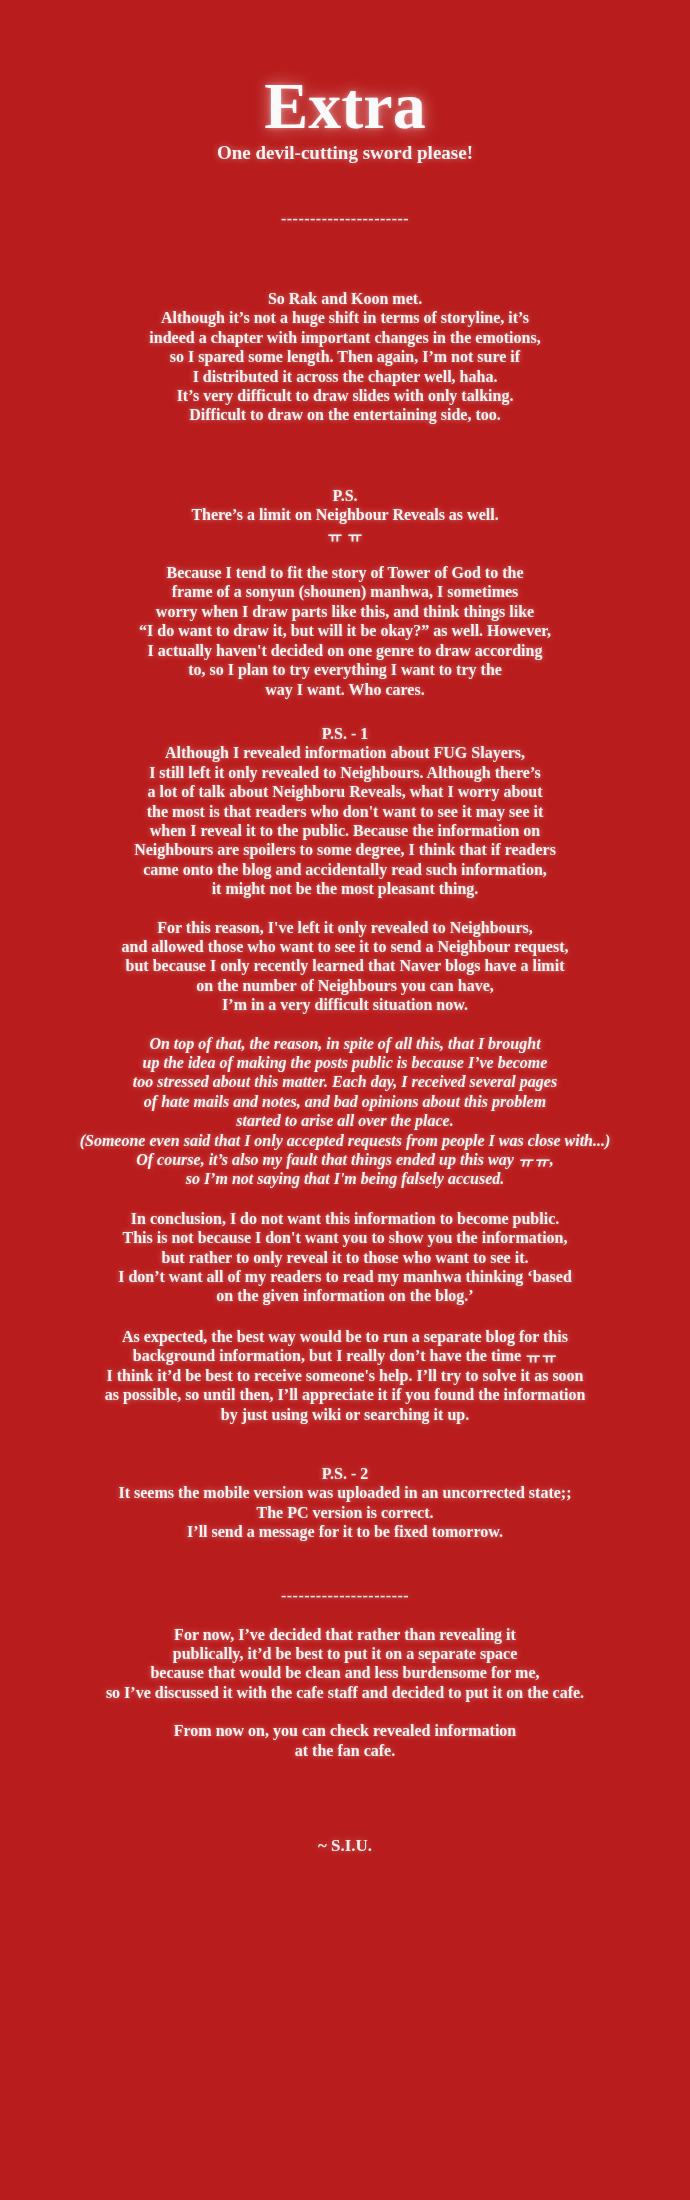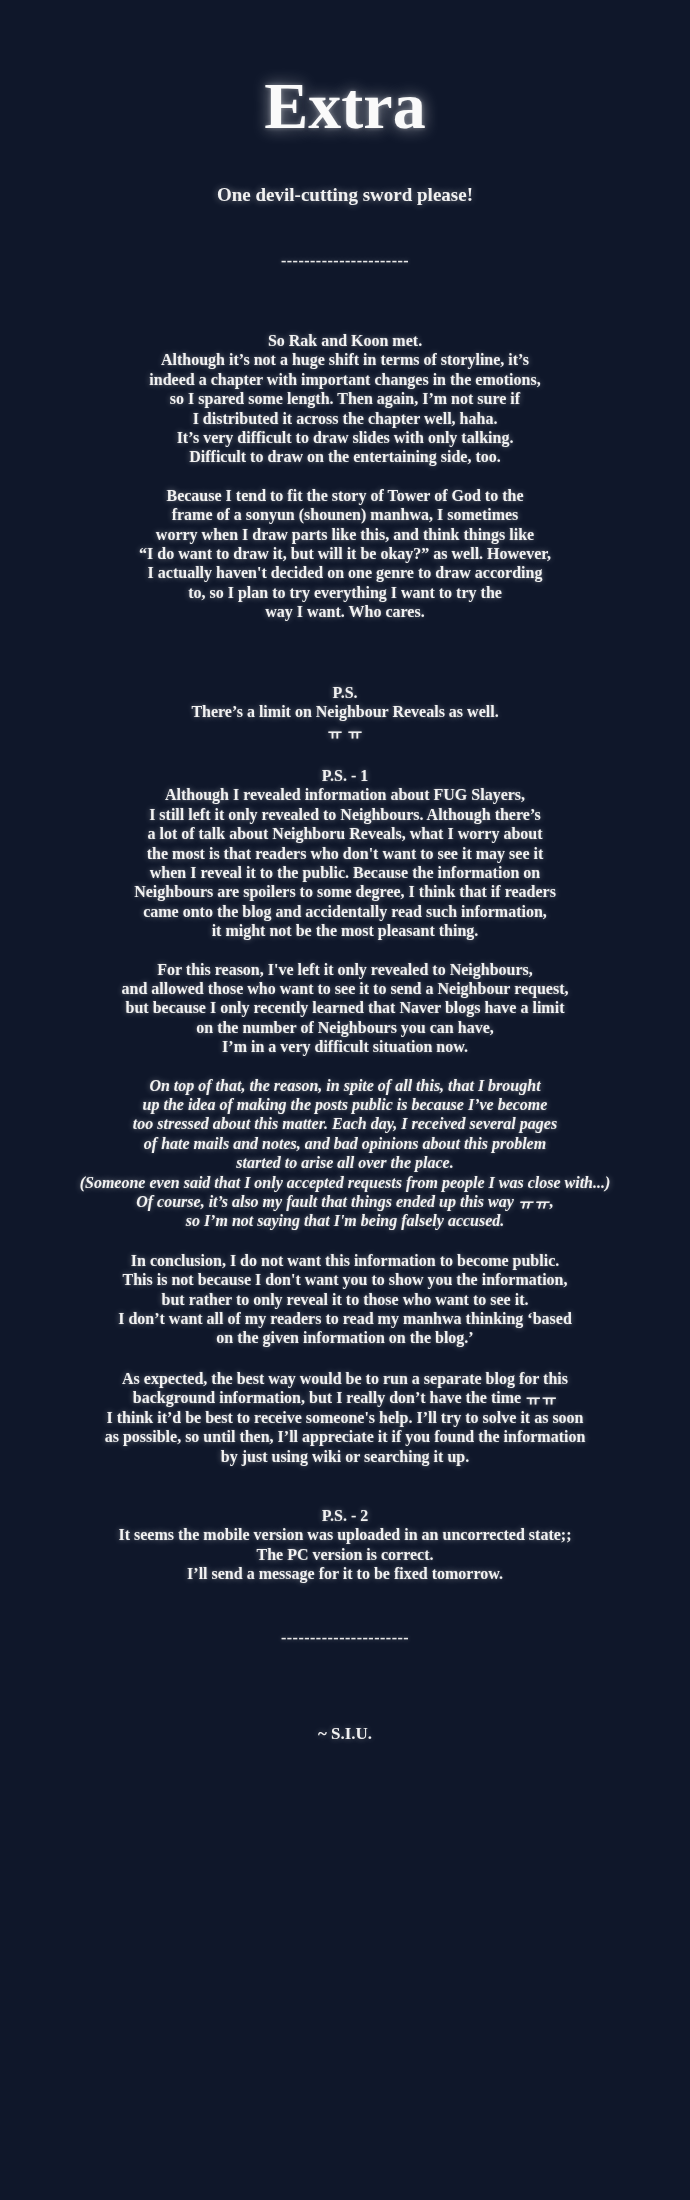--- a/index.html
+++ b/index.html
@@ -6,38 +6,37 @@
     margin: 0;
     padding: 0;
     background: #000000;
   }
   .page {
     position: relative;
     width: 690px;
     height: 2200px;
     margin: 0 auto;
     overflow: hidden;
-    background: #0f172a;
+    background: #b91c1c;
     color: #f2f2f2;
     font-family: "Liberation Serif", "DejaVu Serif", serif;
     font-weight: bold;
     text-align: center;
     box-sizing: border-box;
     padding-top: 70px;
   }
   .title {
     margin: 0;
     font-size: 66px;
     line-height: 72px;
     font-weight: bold;
     color: #fafafa;
     text-shadow: 0 0 16px rgba(255,255,255,0.55), 0 0 4px rgba(255,255,255,0.35);
   }
   .subtitle {
-    margin-top: 42px;
     font-size: 19px;
     line-height: 22px;
     text-shadow: 0 0 7px rgba(255,255,255,0.45);
   }
   .divider {
     font-size: 16px;
     line-height: 20px;
     letter-spacing: 0.5px;
     color: #e8e8e8;
     text-shadow: 0 0 5px rgba(255,255,255,0.4);
@@ -84,31 +83,31 @@
   <div class="divider top">----------------------</div>
 
   <p class="para mt-intro">So Rak and Koon met.
 Although it’s not a huge shift in terms of storyline, it’s
 indeed a chapter with important changes in the emotions,
 so I spared some length. Then again, I’m not sure if
 I distributed it across the chapter well, haha.
 It’s very difficult to draw slides with only talking.
 Difficult to draw on the entertaining side, too.</p>
 
+  <p class="para mt-ps">P.S.
+There’s a limit on Neighbour Reveals as well.
+ㅠ ㅠ</p>
+
   <p class="para mt-genre">Because I tend to fit the story of Tower of God to the
 frame of a sonyun (shounen) manhwa, I sometimes
 worry when I draw parts like this, and think things like
 “I do want to draw it, but will it be okay?” as well. However,
 I actually haven't decided on one genre to draw according
 to, so I plan to try everything I want to try the
 way I want. Who cares.</p>
-
-  <p class="para mt-ps">P.S.
-There’s a limit on Neighbour Reveals as well.
-ㅠ ㅠ</p>
 
   <p class="para mt-ps1">P.S. - 1
 Although I revealed information about FUG Slayers,
 I still left it only revealed to Neighbours. Although there’s
 a lot of talk about Neighboru Reveals, what I worry about
 the most is that readers who don't want to see it may see it
 when I reveal it to the public. Because the information on
 Neighbours are spoilers to some degree, I think that if readers
 came onto the blog and accidentally read such information,
 it might not be the most pleasant thing.</p>
@@ -142,18 +141,24 @@
 by just using wiki or searching it up.</p>
 
   <p class="para mt-ps2">P.S. - 2
 It seems the mobile version was uploaded in an uncorrected state;;
 The PC version is correct.
 I’ll send a message for it to be fixed tomorrow.</p>
 
   <div class="divider bottom">----------------------</div>
 
 
+  <p class="para mt-cafefornow">For now, I’ve decided that rather than revealing it
+publically, it’d be best to put it on a separate space
+because that would be clean and less burdensome for me,
+so I’ve discussed it with the cafe staff and decided to put it on the cafe.</p>
 
+  <p class="para mt-cafefrom">From now on, you can check revealed information
+at the fan cafe.</p>
 
 
   <div class="signature">~ S.I.U.</div>
 
 </div>
 
 </body></html>

